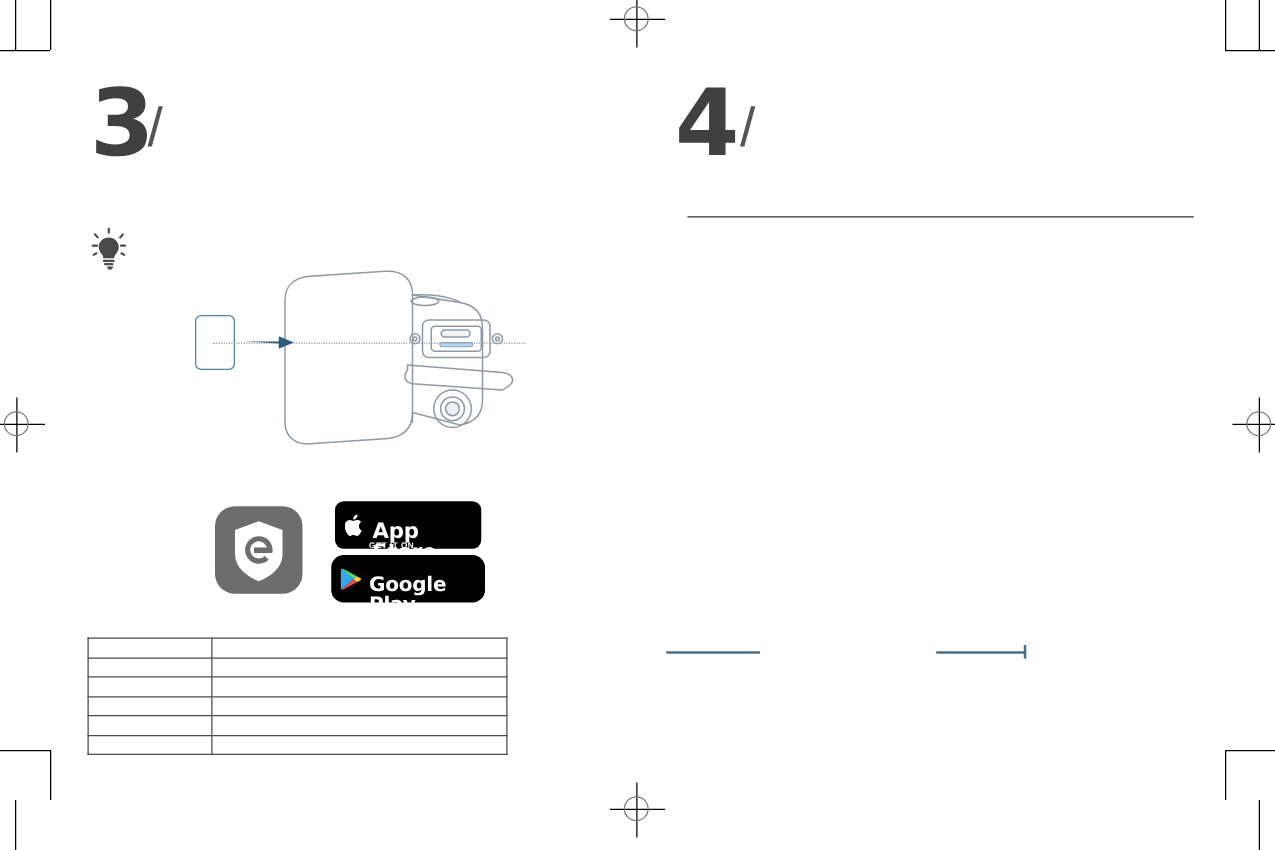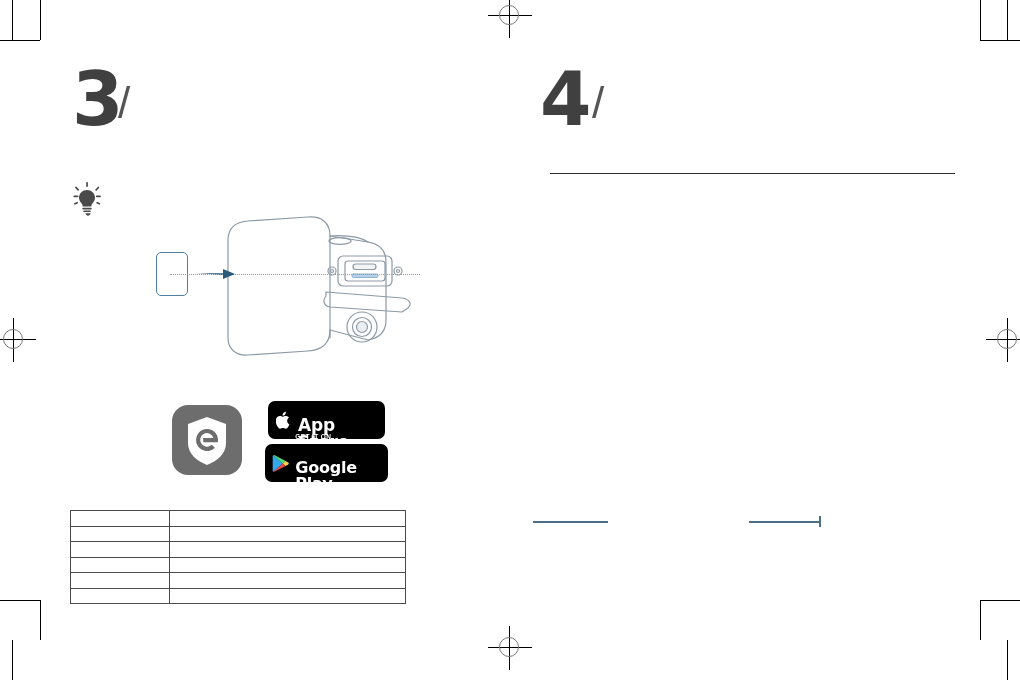--- a/index.html
+++ b/index.html
@@ -47,21 +47,21 @@
            border-top:1px dotted #9a9a9a;}
 
   
   .appicon{position:absolute;left:172px;top:405px;width:70px;height:70px;
            border-radius:16px;background:#6d6d6d;}
 
   
   .badge{position:absolute;background:#000;border-radius:7px;
          display:flex;align-items:center;box-sizing:border-box;}
   .badge-appstore{left:268px;top:401px;width:117px;height:38px;padding:0 8px;}
-  .badge-googleplay{left:265px;top:444px;width:123px;height:38px;padding:0 7px;}
+  .badge-googleplay{left:265px;top:444px;width:123px;height:38px;padding:0 7px;border-radius:10px;}
   .badge-txt{display:flex;flex-direction:column;justify-content:center;
              color:#fff;margin-left:6px;line-height:1;}
   .badge-small{font-size:7px;letter-spacing:.6px;text-transform:none;}
   .badge-small.gp{font-size:6.5px;font-weight:700;letter-spacing:.4px;}
   .badge-big{font-size:17px;font-weight:700;letter-spacing:-.2px;margin-top:20px;
              font-family:"DejaVu Sans", sans-serif;}
   .badge-big.gp{font-size:16px;}
 
   
   .spec{position:absolute;left:70px;top:510px;width:336px;

